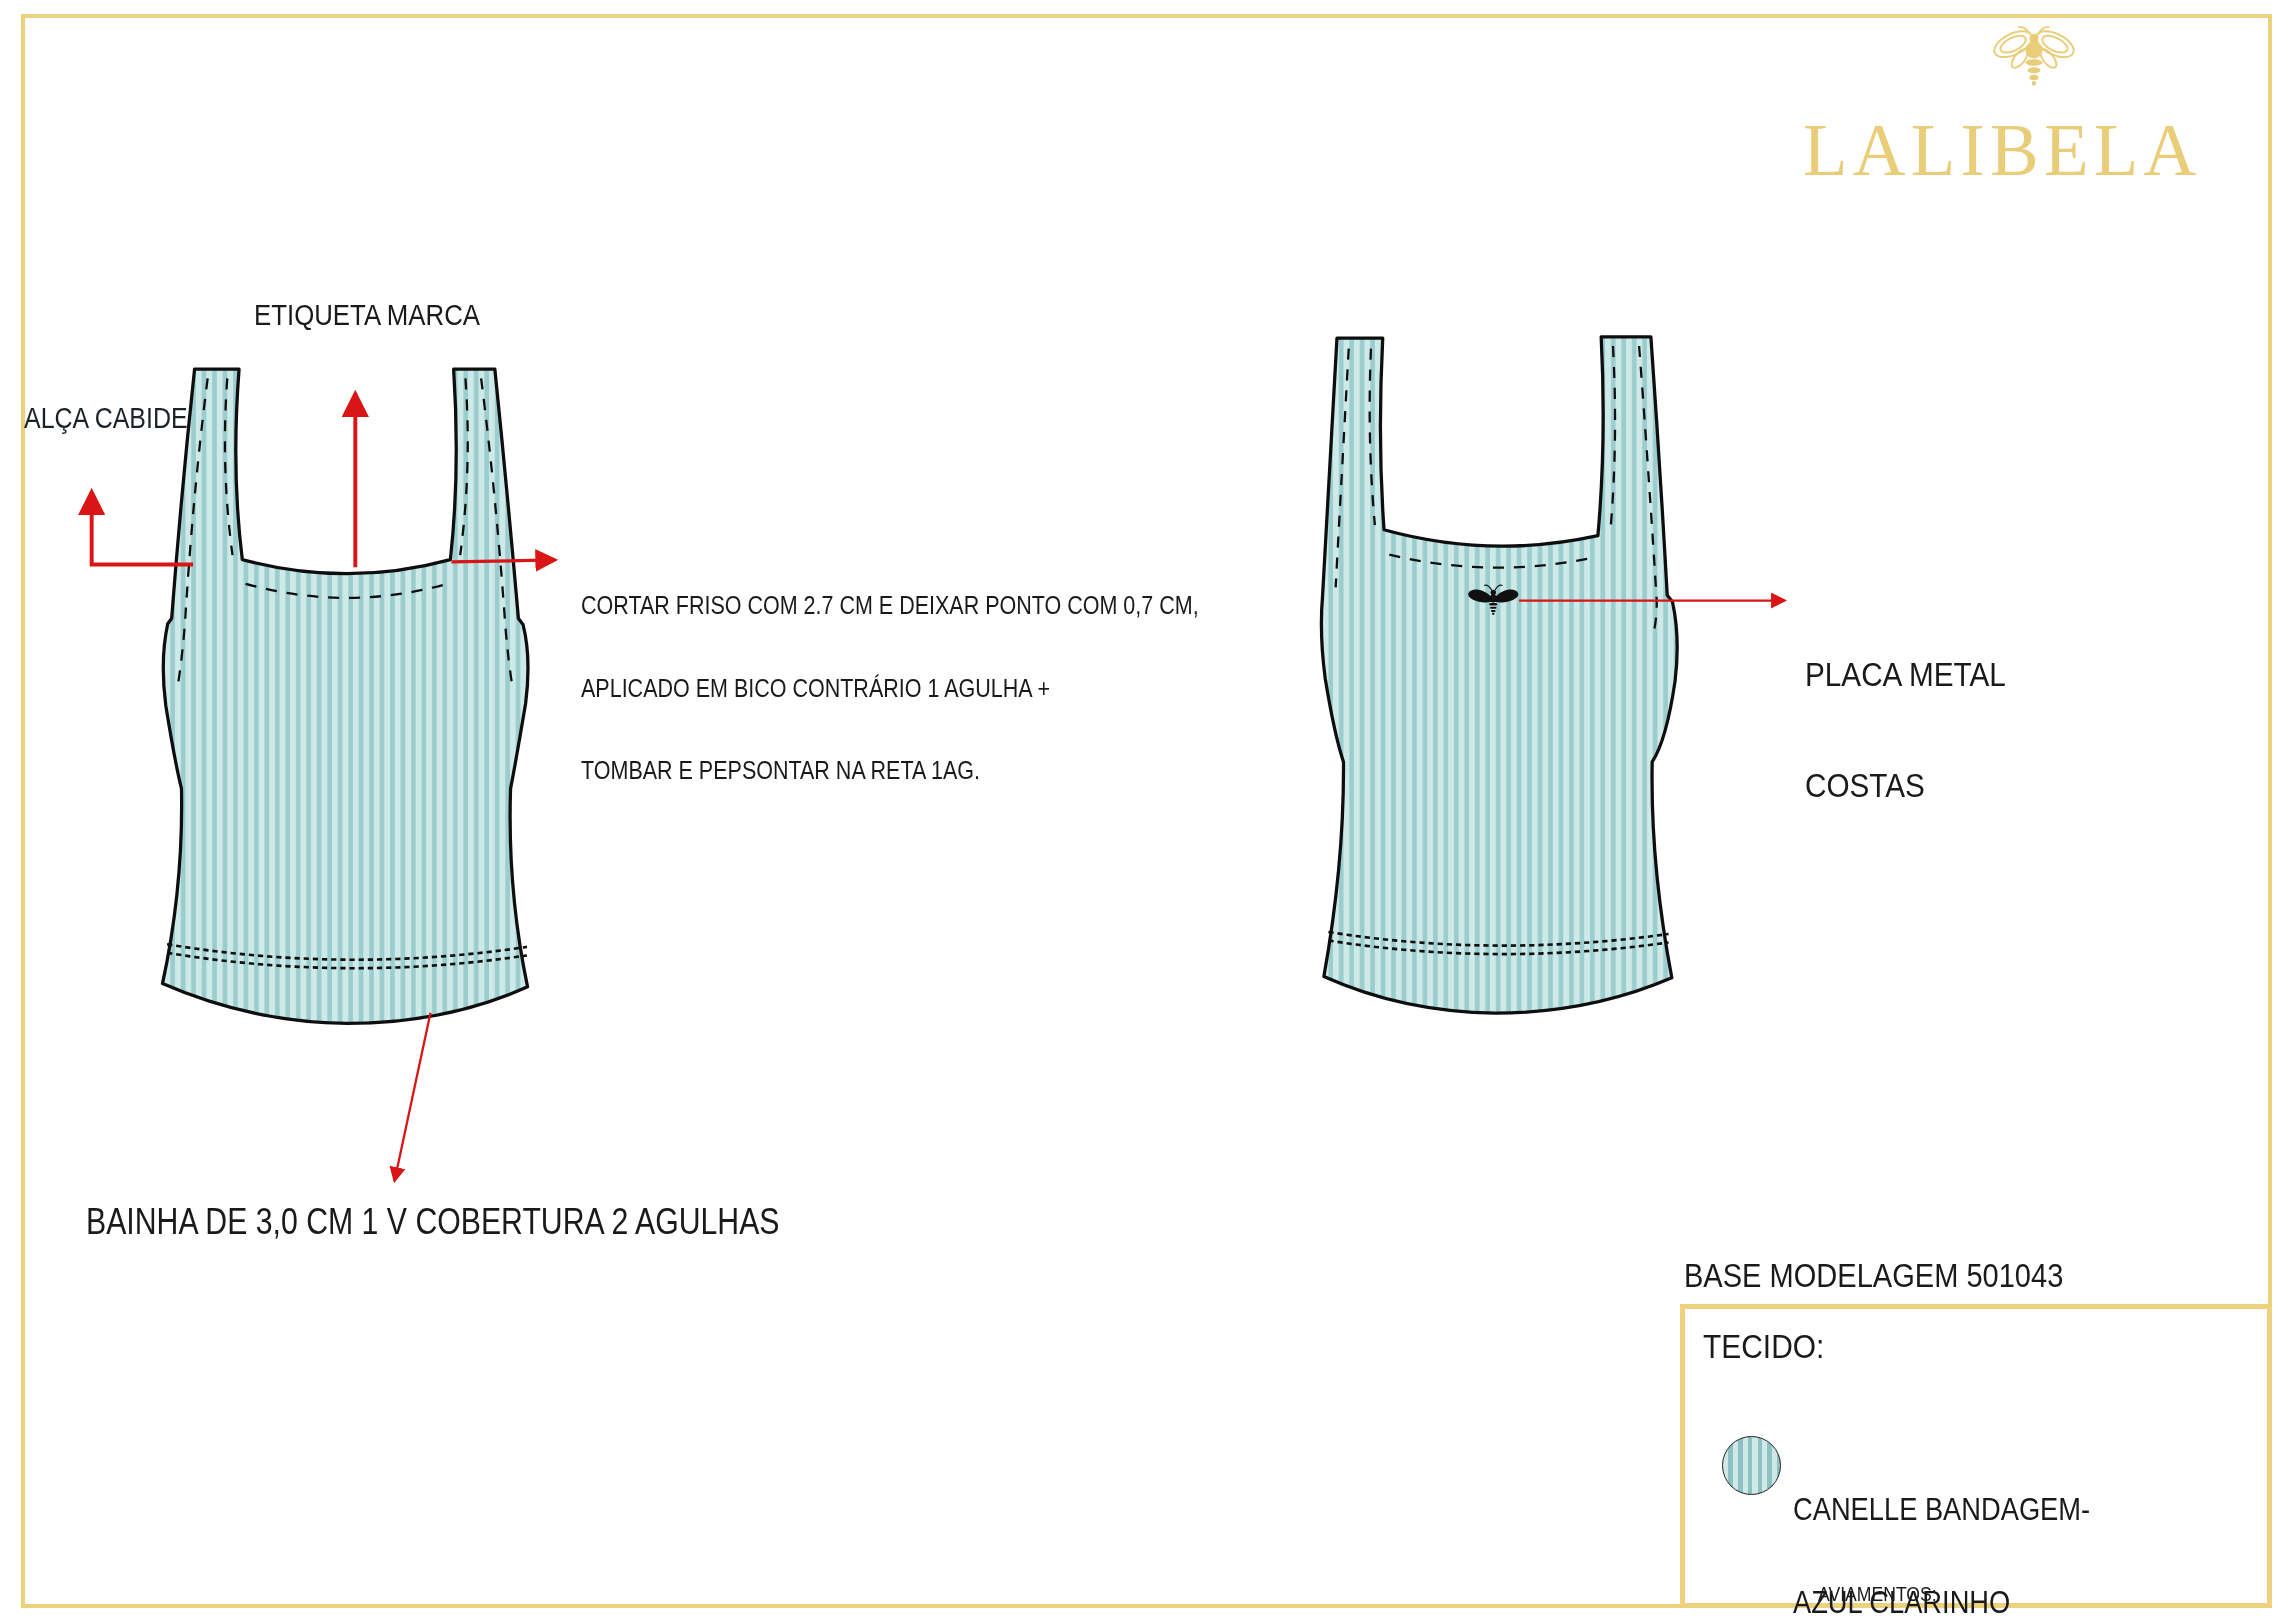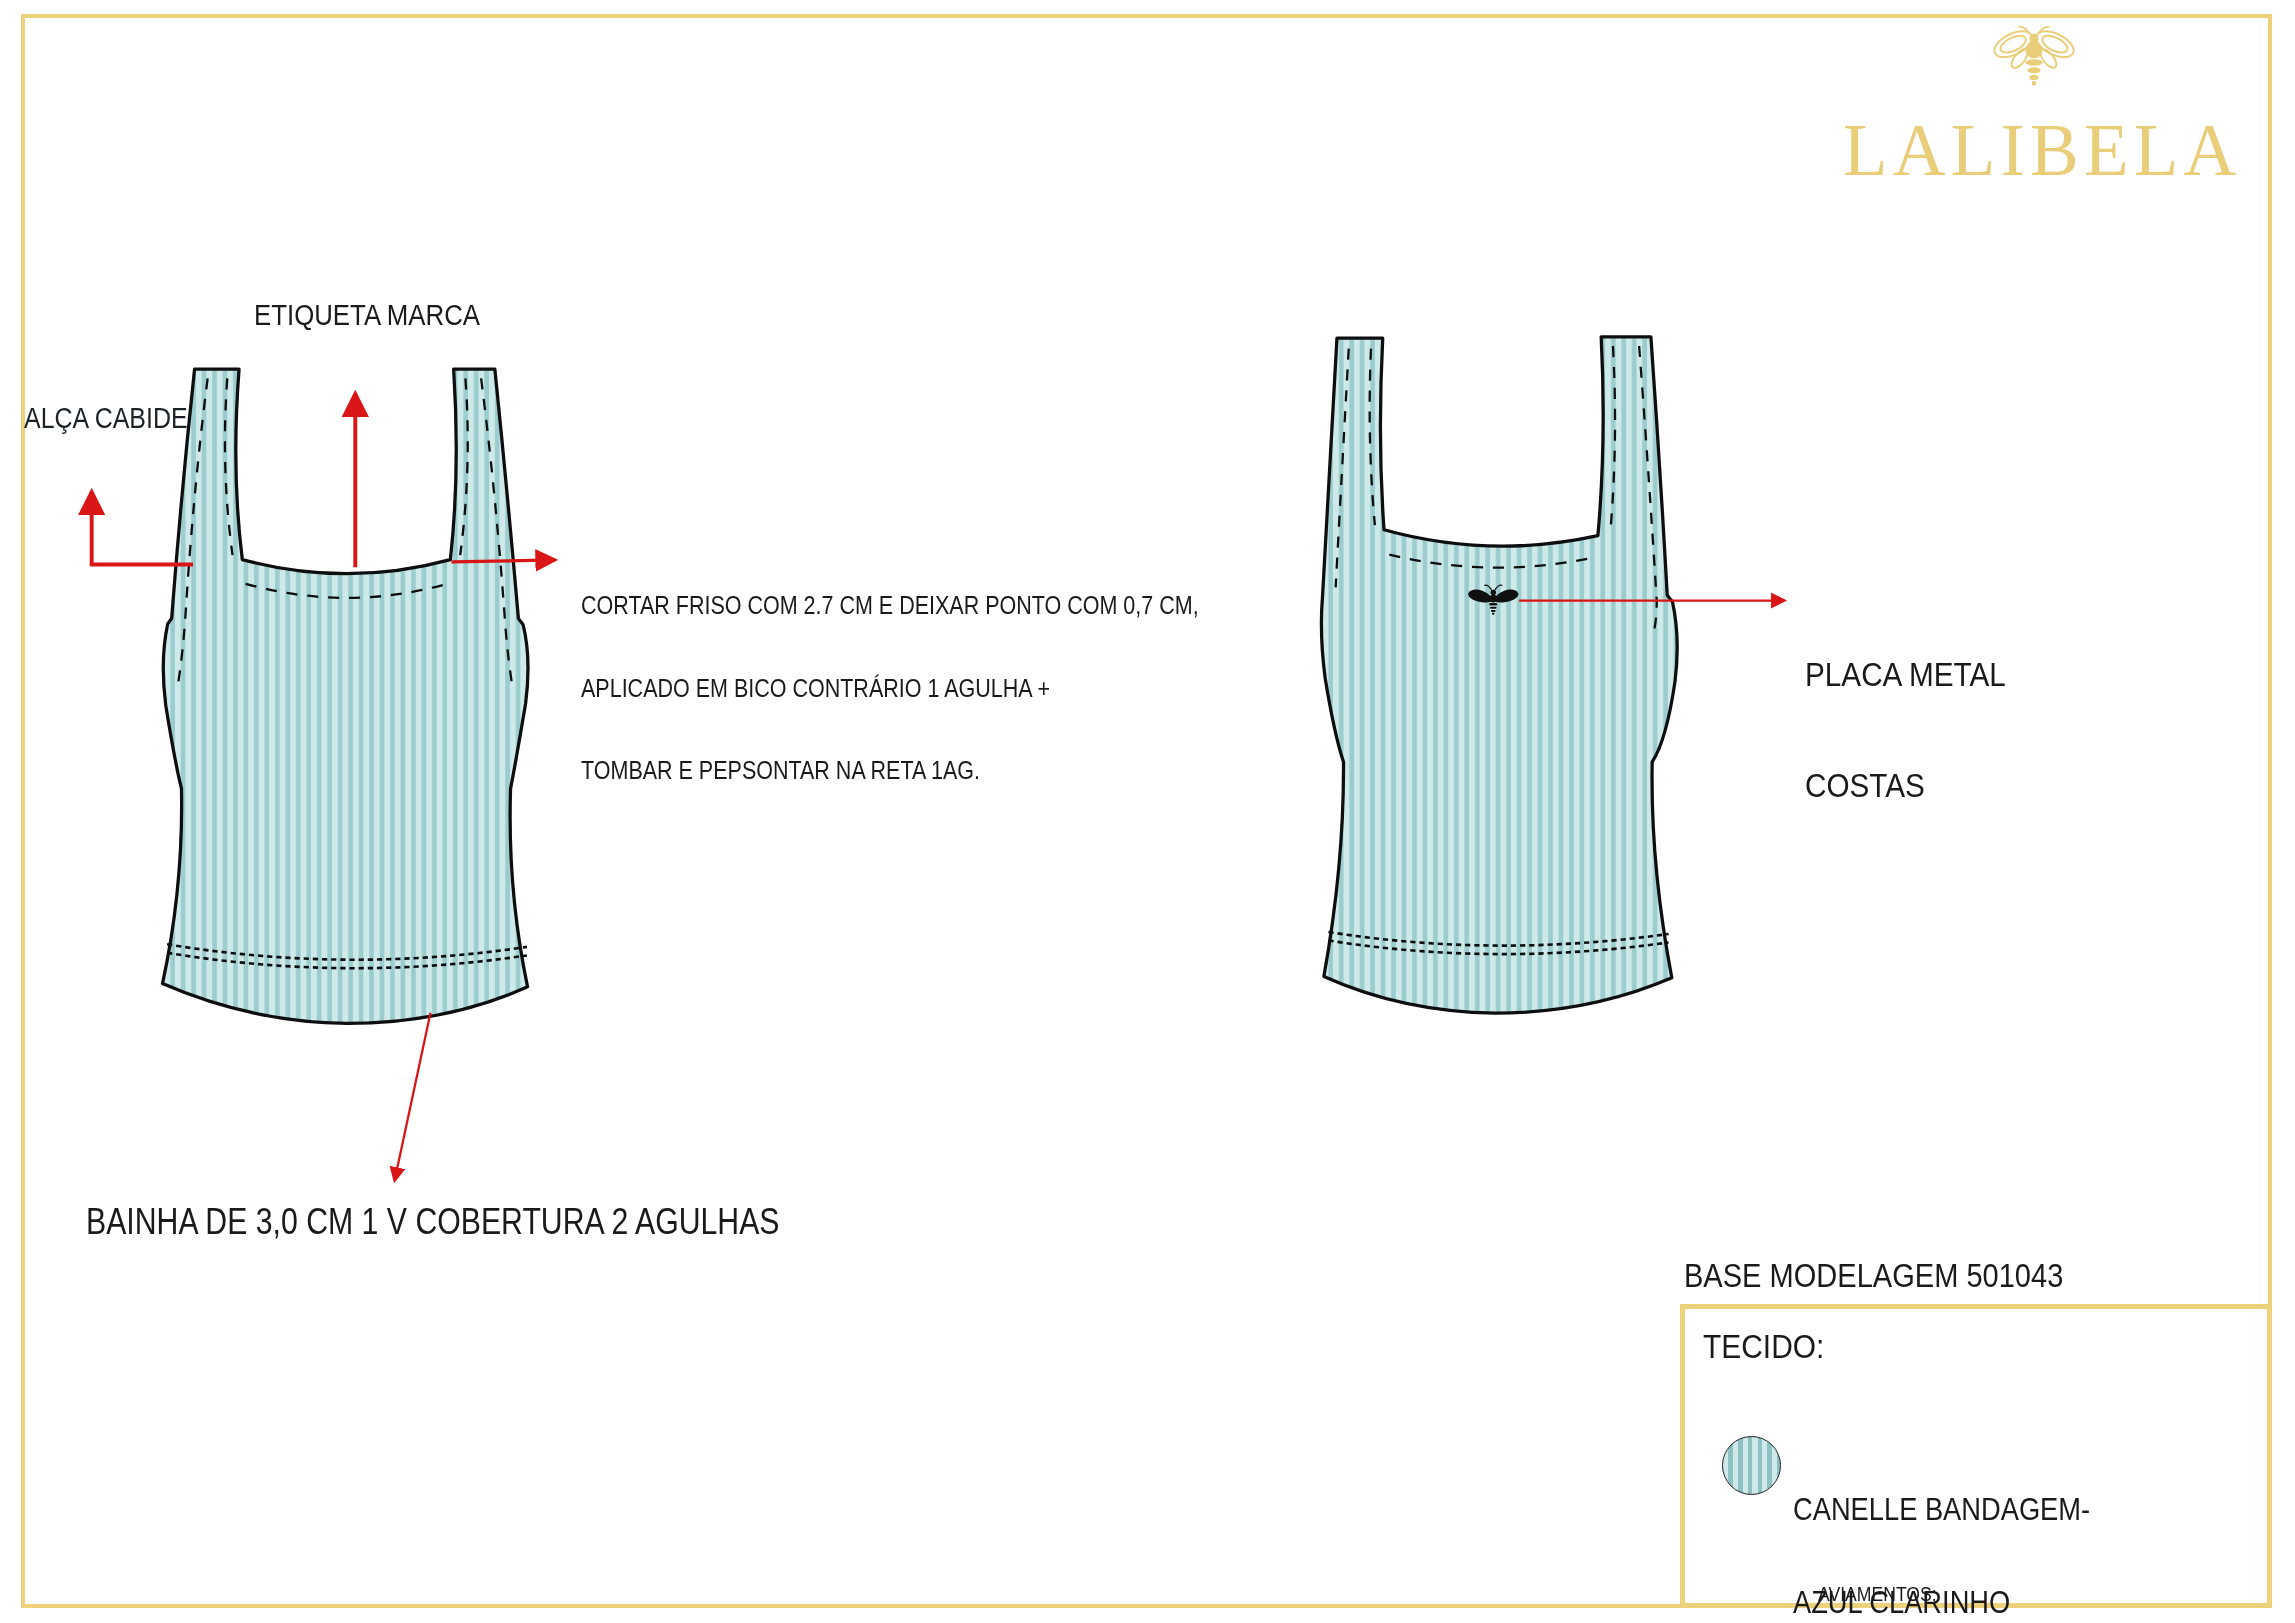--- a/index.html
+++ b/index.html
@@ -4,21 +4,21 @@
 <style>
   html,body{margin:0;padding:0;background:#ffffff;}
   body{width:2295px;height:1623px;position:relative;overflow:hidden;
        font-family:"Liberation Sans",sans-serif;color:#1a1a18;}
   .abs{position:absolute;}
   
   #page-frame{left:21px;top:14.4px;width:2251px;height:1594px;
     border:4.6px solid #eed17b;box-sizing:border-box;}
   
   #brand-name{left:1803px;top:109px;font-family:"Liberation Serif",serif;
-    font-size:73px;letter-spacing:5.2px;color:#e9cd79;white-space:pre;margin-left:40px;}
+    font-size:73px;letter-spacing:5.2px;color:#e9cd79;white-space:pre;}
   
   .lbl{transform-origin:0 0;transform:scaleX(0.86);white-space:pre;color:#1a1a18;}
   #etiqueta-label{left:254px;top:298px;font-size:30px;}
   #alca-label{left:24px;top:402px;font-size:29px;color:#1b2227;}
   #cortar-note{left:581px;top:537px;font-size:25px;line-height:27.5px;}
   #bainha-label{left:86px;top:1201px;font-size:36px;transform:scaleX(0.84);}
   #placa-label{left:1805px;top:582px;font-size:33px;line-height:37px;transform:scaleX(0.90);}
   #base-modelagem{left:1684px;top:1257px;font-size:33px;transform:scaleX(0.88);}
   
   #tecido-box{left:1680px;top:1304px;width:592px;height:304px;

